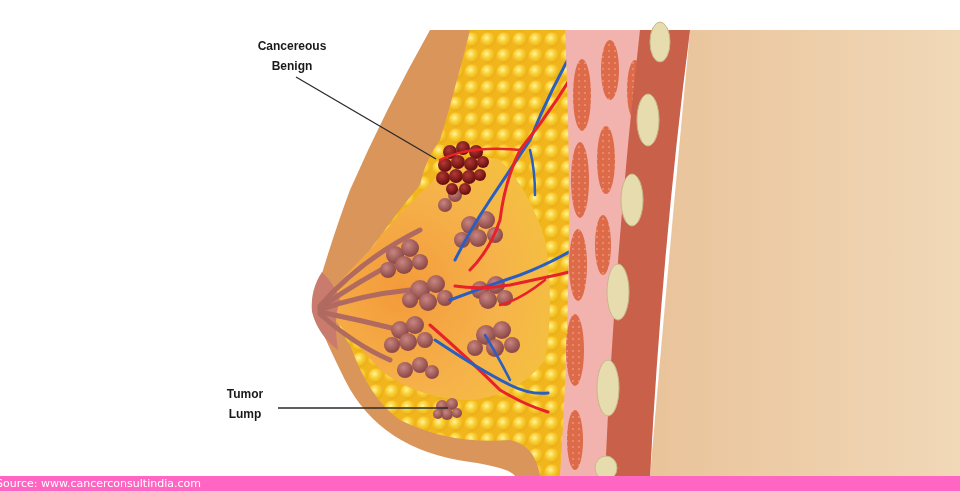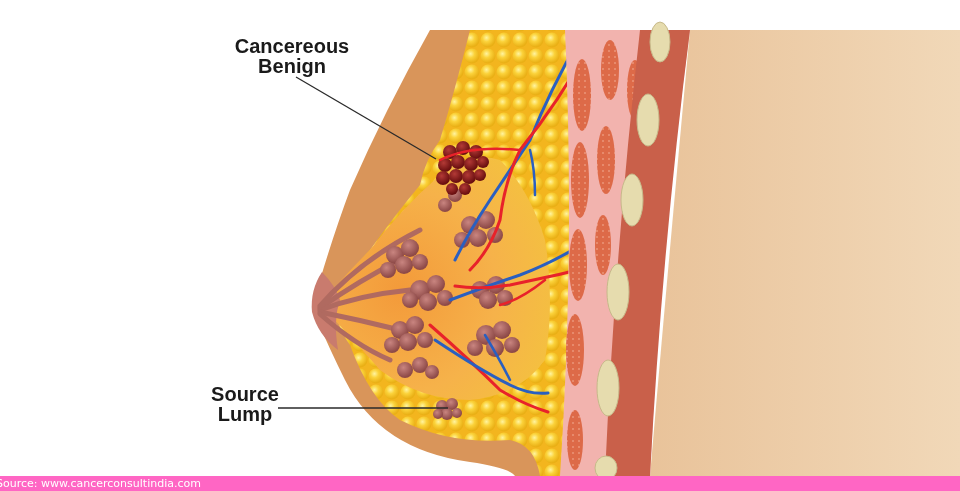--- a/index.html
+++ b/index.html
@@ -1,18 +1,18 @@
 <!DOCTYPE html>
 <html><head>
 <meta charset="utf-8">
 <style>
   html, body { margin:0; padding:0; }
   body { width:960px; height:491px; background:#ffffff; position:relative; overflow:hidden; font-family:"Liberation Sans", sans-serif; }
   .illus { position:absolute; left:0; top:0; width:960px; height:491px; }
-  .label { position:absolute; font-family:"Liberation Sans", sans-serif; font-weight:bold; color:#1a1a1a; font-size:20px; line-height:20px; text-align:center; }
+  .label { position:absolute; font-family:"Liberation Sans", sans-serif; font-weight:bold; color:#1a1a1a; font-size:12px; line-height:20px; text-align:center; }
   .label-tumor { left:232px; top:36px; width:120px; }
   .label-lump { left:205px; top:384px; width:80px; }
   .caption-bar { position:absolute; left:0; top:476px; width:960px; height:15px; background:#ff66c4; }
   .caption-text { position:absolute; left:-4px; top:0; font-family:"DejaVu Sans", sans-serif; font-size:11px; line-height:15px; color:#ffffff; white-space:nowrap; }
   .accent-line { position:absolute; left:745px; top:30px; width:40px; height:2px; background:#2fc9d6; }
 </style>
 </head>
 <body>
 
 <div class="accent-line"></div>
@@ -168,19 +168,19 @@
   <line x1="296" y1="77" x2="436" y2="159" stroke="#2a2a2a" stroke-width="1.3"></line>
   <line x1="278" y1="408" x2="448" y2="408" stroke="#2a2a2a" stroke-width="1.3"></line>
 </svg>
 
 <div class="label label-tumor">
   <div>Cancereous</div>
   <div>Benign</div>
 </div>
 
 <div class="label label-lump">
-  <div>Source</div>
+  <div>Tumor</div>
   <div>Lump</div>
 </div>
 
 <div class="caption-bar">
   <span class="caption-text">Source: www.cancerconsultindia.com</span>
 </div>
 
 </body></html>

